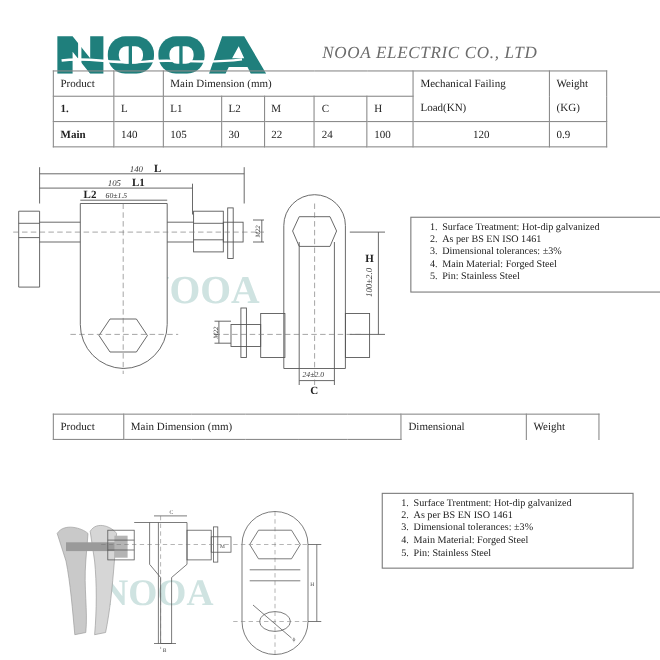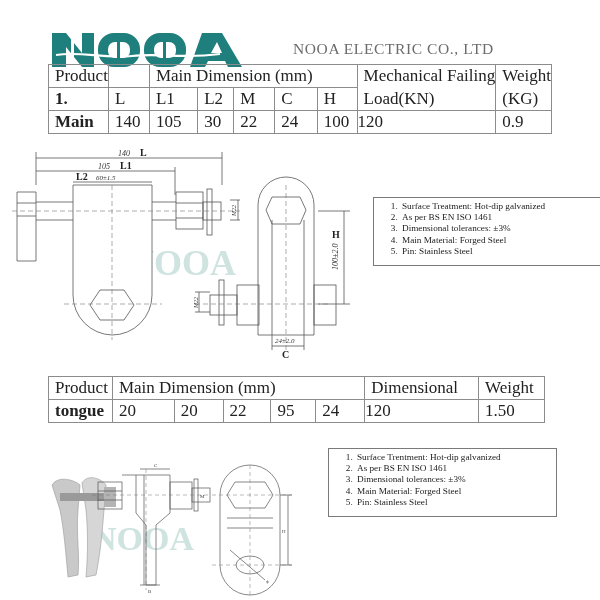--- a/index.html
+++ b/index.html
@@ -1,36 +1,36 @@
 <!DOCTYPE html>
 <html><head>
 <meta charset="utf-8">
 <style>
   html, body { margin:0; padding:0; background:#ffffff; }
   body { width:600px; height:600px; position:relative; overflow:hidden;
          font-family:"Liberation Serif", "DejaVu Serif", serif; color:#1a1a1a; }
   .abs { position:absolute; }
   
   .logo { left:52px; top:29px; width:190px; height:38px; }
-  .company { left:293px; top:40px; font-size:15.5px; letter-spacing:0.6px; color:#6b6b6b; white-space:nowrap; }
-  
-  table.spec { position:absolute; border-collapse:collapse; font-size:17px; color:#222; }
+  .company { left:293px; top:40px; font-size:15.5px; letter-spacing:0.6px; color:#6b6b6b; white-space:nowrap;font-style:italic; }
+  
+  table.spec { position:absolute; border-collapse:collapse; font-size:10px; color:#222; }
   table.spec td { border:1px solid #8c8c8c; padding:0 0 0 6px; height:22px; vertical-align:middle; white-space:nowrap; }
   table.spec td.b { font-weight:bold; }
-  table.spec td.c { padding-left:0; }
+  table.spec td.c { text-align:center; padding-left:0; }
   table.spec td.nob { border-bottom:none; }
   table.spec td.not { border-top:none;font-family:Liberation Serif, serif; }
   #t1 { left:48px; top:64px; width:504px; }
   #t2 { left:48px; top:376px; width:497px; }
   
   .notes { border:1px solid #7a7a7a; font-size:9.2px; line-height:11.2px; padding:3px 0 8px 14px; color:#222; }
   .notes ol { margin:0; padding-left:12px; }
   .notes li { padding-left:2px; }
   #n1 { left:373px; top:197px; width:214px; }
-  #n2 { left:328px; top:448px; width:213px; }
+  #n2 { left:347px; top:448px; width:213px; }
   
   svg text { font-family:"Liberation Serif", serif; }
   .wm { fill:#cfe3e1; }
 </style>
 </head>
 <body>
 
 <div class="abs logo">
   <svg width="190" height="38" viewBox="0 0 190 38">
     <g fill="#1f7f7c">
@@ -201,30 +201,20 @@
       <col style="width:114px">
       <col style="width:66px">
   </colgroup>
   <tbody>
       <tr>
     <td>Product</td>
     <td colspan="5">Main Dimension (mm)</td>
     <td class="nob">Dimensional</td>
     <td class="nob">Weight</td>
   </tr>
-  <tr>
-    <td class="b not">tongue</td>
-    <td>20</td>
-    <td>20</td>
-    <td>22</td>
-    <td>95</td>
-    <td>24</td>
-    <td class="c">120</td>
-    <td>1.50</td>
-  </tr>
 </tbody>
   </table>
 
 <div class="abs notes" id="n2">
   <ol>
     <li>Surface Trentment: Hot-dip galvanized</li>
     <li>As per BS EN ISO 1461</li>
     <li>Dimensional tolerances:  ±3%</li>
     <li>Main Material: Forged Steel</li>
     <li>Pin: Stainless Steel</li>

